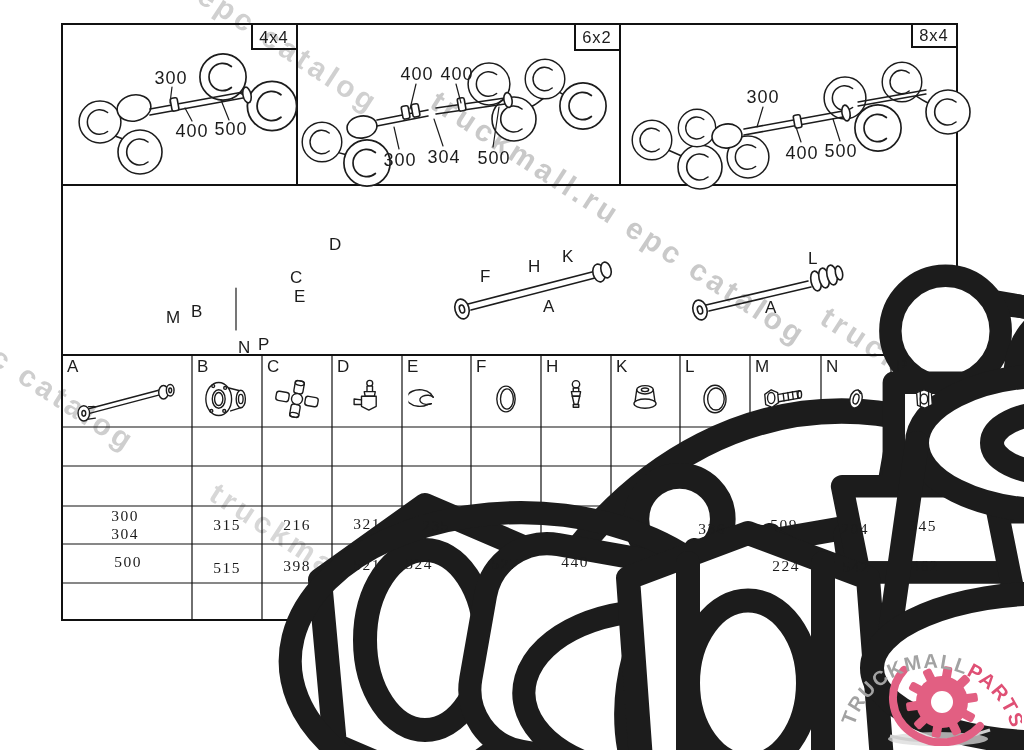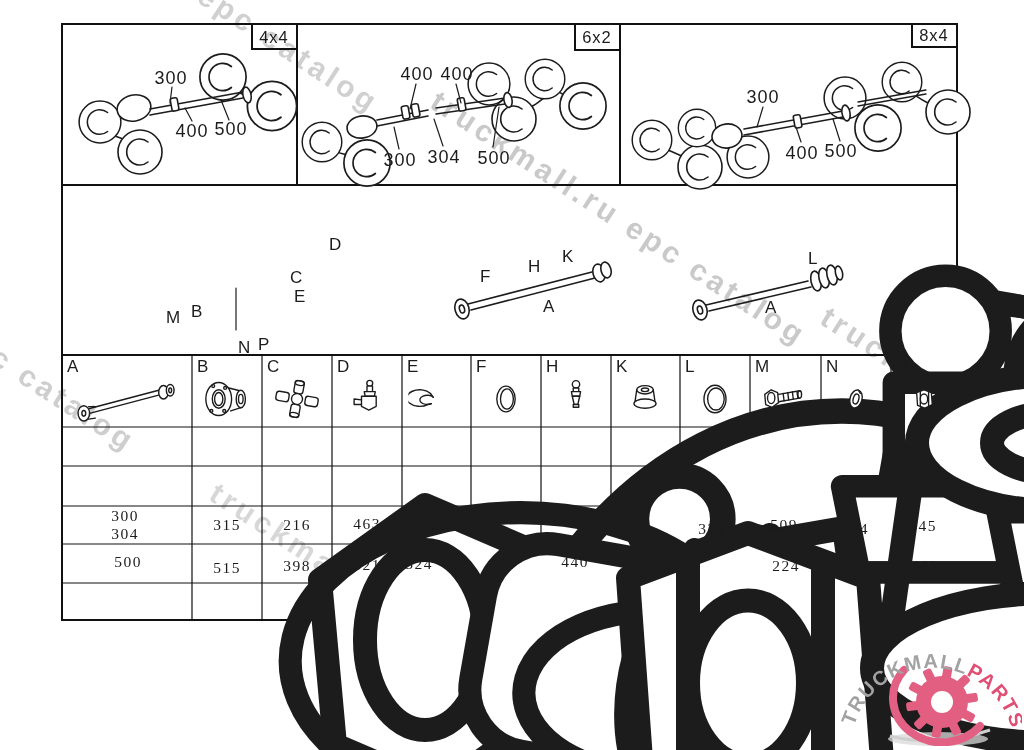--- a/index.html
+++ b/index.html
@@ -307,21 +307,21 @@
       <use href="#s-washer"></use>
     </svg>
   <svg class="hico" style="left:894px;top:376px" width="60" height="46" viewBox="0 0 60 50">
       <use href="#s-nut"></use>
     </svg>
 
   <span class="num" style="left:125px;top:516px">300</span>
   <span class="num" style="left:125px;top:534px">304</span>
   <span class="num" style="left:227px;top:525px">315</span>
   <span class="num" style="left:297px;top:525px">216</span>
-  <span class="num" style="left:367px;top:524px">463</span>
+  <span class="num" style="left:367px;top:524px">321</span>
   <span class="num" style="left:436px;top:526px">235</span>
   <span class="num" style="left:712px;top:529px">336</span>
   <span class="num" style="left:784px;top:525px">509</span>
   <span class="num" style="left:855px;top:529px">204</span>
   <span class="num" style="left:923px;top:526px">345</span>
 
   <span class="num" style="left:128px;top:562px">500</span>
   <span class="num" style="left:227px;top:568px">515</span>
   <span class="num" style="left:297px;top:566px">398</span>
   <span class="num" style="left:367px;top:565px">521</span>

